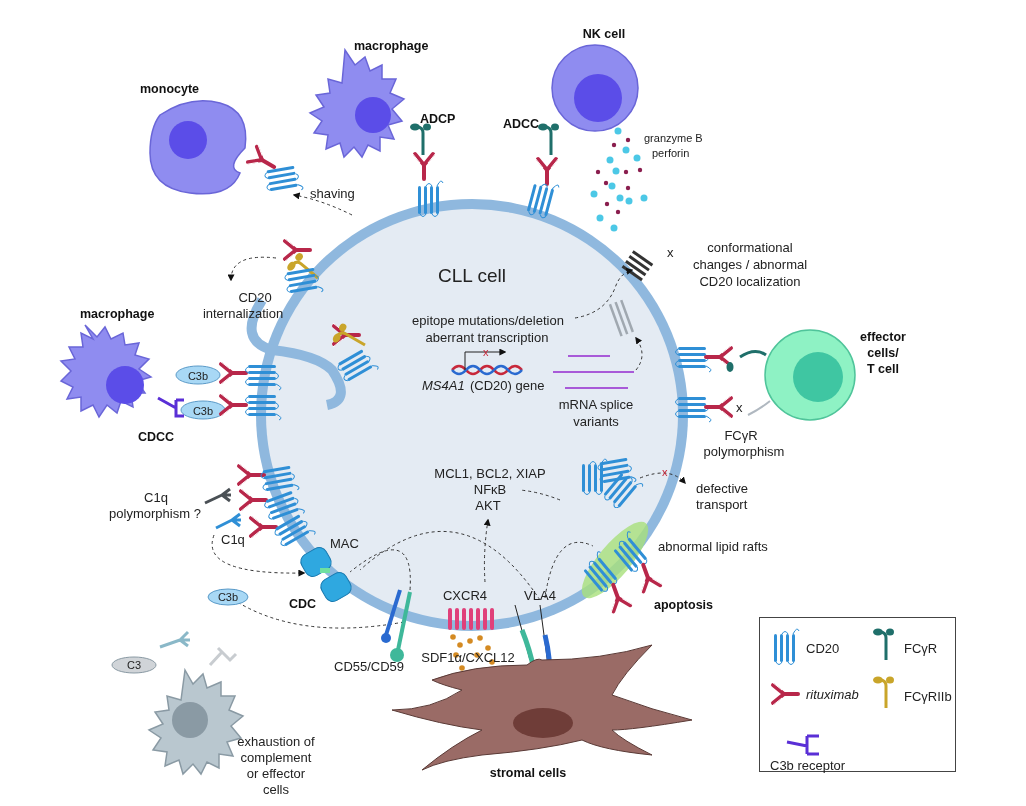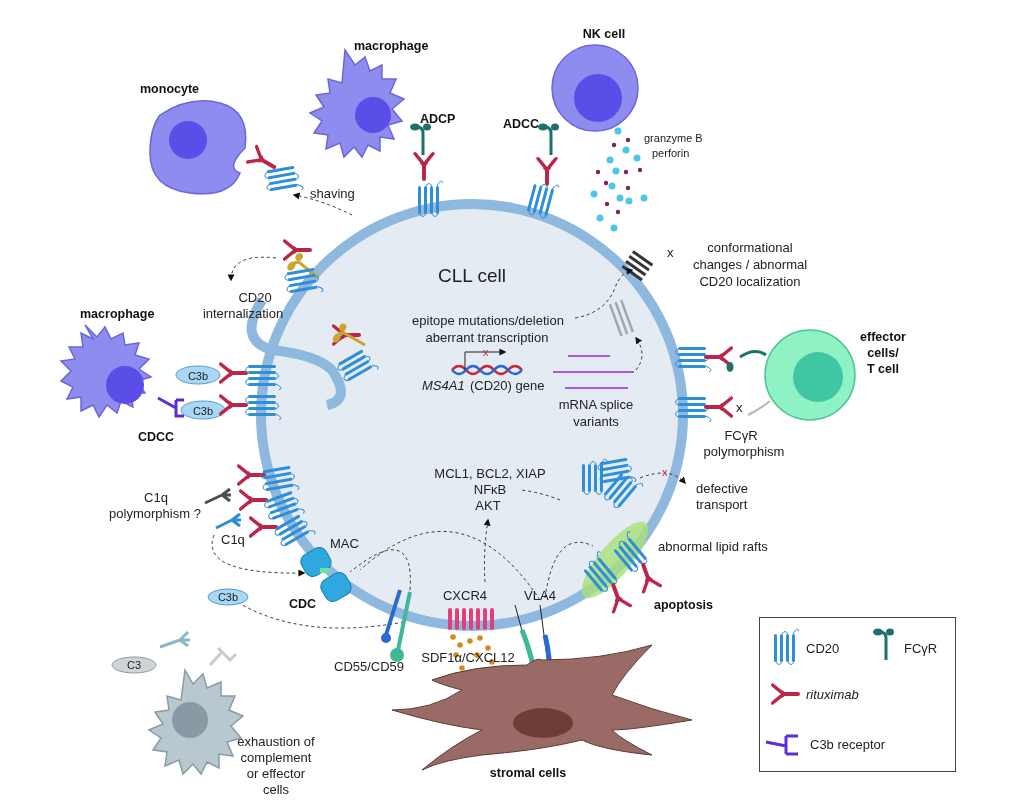--- a/index.html
+++ b/index.html
@@ -324,19 +324,25 @@
     <span>FCγR</span>
   </div>
   <div class="legend-item" style="left:8px;top:60px;font-style:italic;">
     <svg width="32" height="32" viewBox="-16 -16 32 32">
         <g transform="rotate(-90)">
           <use href="#rtx"></use>
         </g>
       </svg>
     <span>rituximab</span>
   </div>
-  <div class="legend-item" style="left:4px;top:112px;">
+  <div class="legend-item" style="left:112px;top:56px;">
+    <svg width="26" height="44" viewBox="-14 -34 26 44">
+        <use href="#fcgriib"></use>
+      </svg>
+    <span>FCγRIIb</span>
+  </div>
+  <div class="legend-item" style="left:4px;top:112px;flex-direction:column;">
     <svg width="40" height="28" viewBox="0 0 40 28">
       <path d="M2,12 L22,16 M22,6 L22,24 M22,6 L34,6 M22,24 L34,24" fill="none" stroke="#5a2fd6" stroke-width="3"></path>
     </svg>
     <span>C3b receptor</span>
   </div>
 </div>
 
 </body></html>

